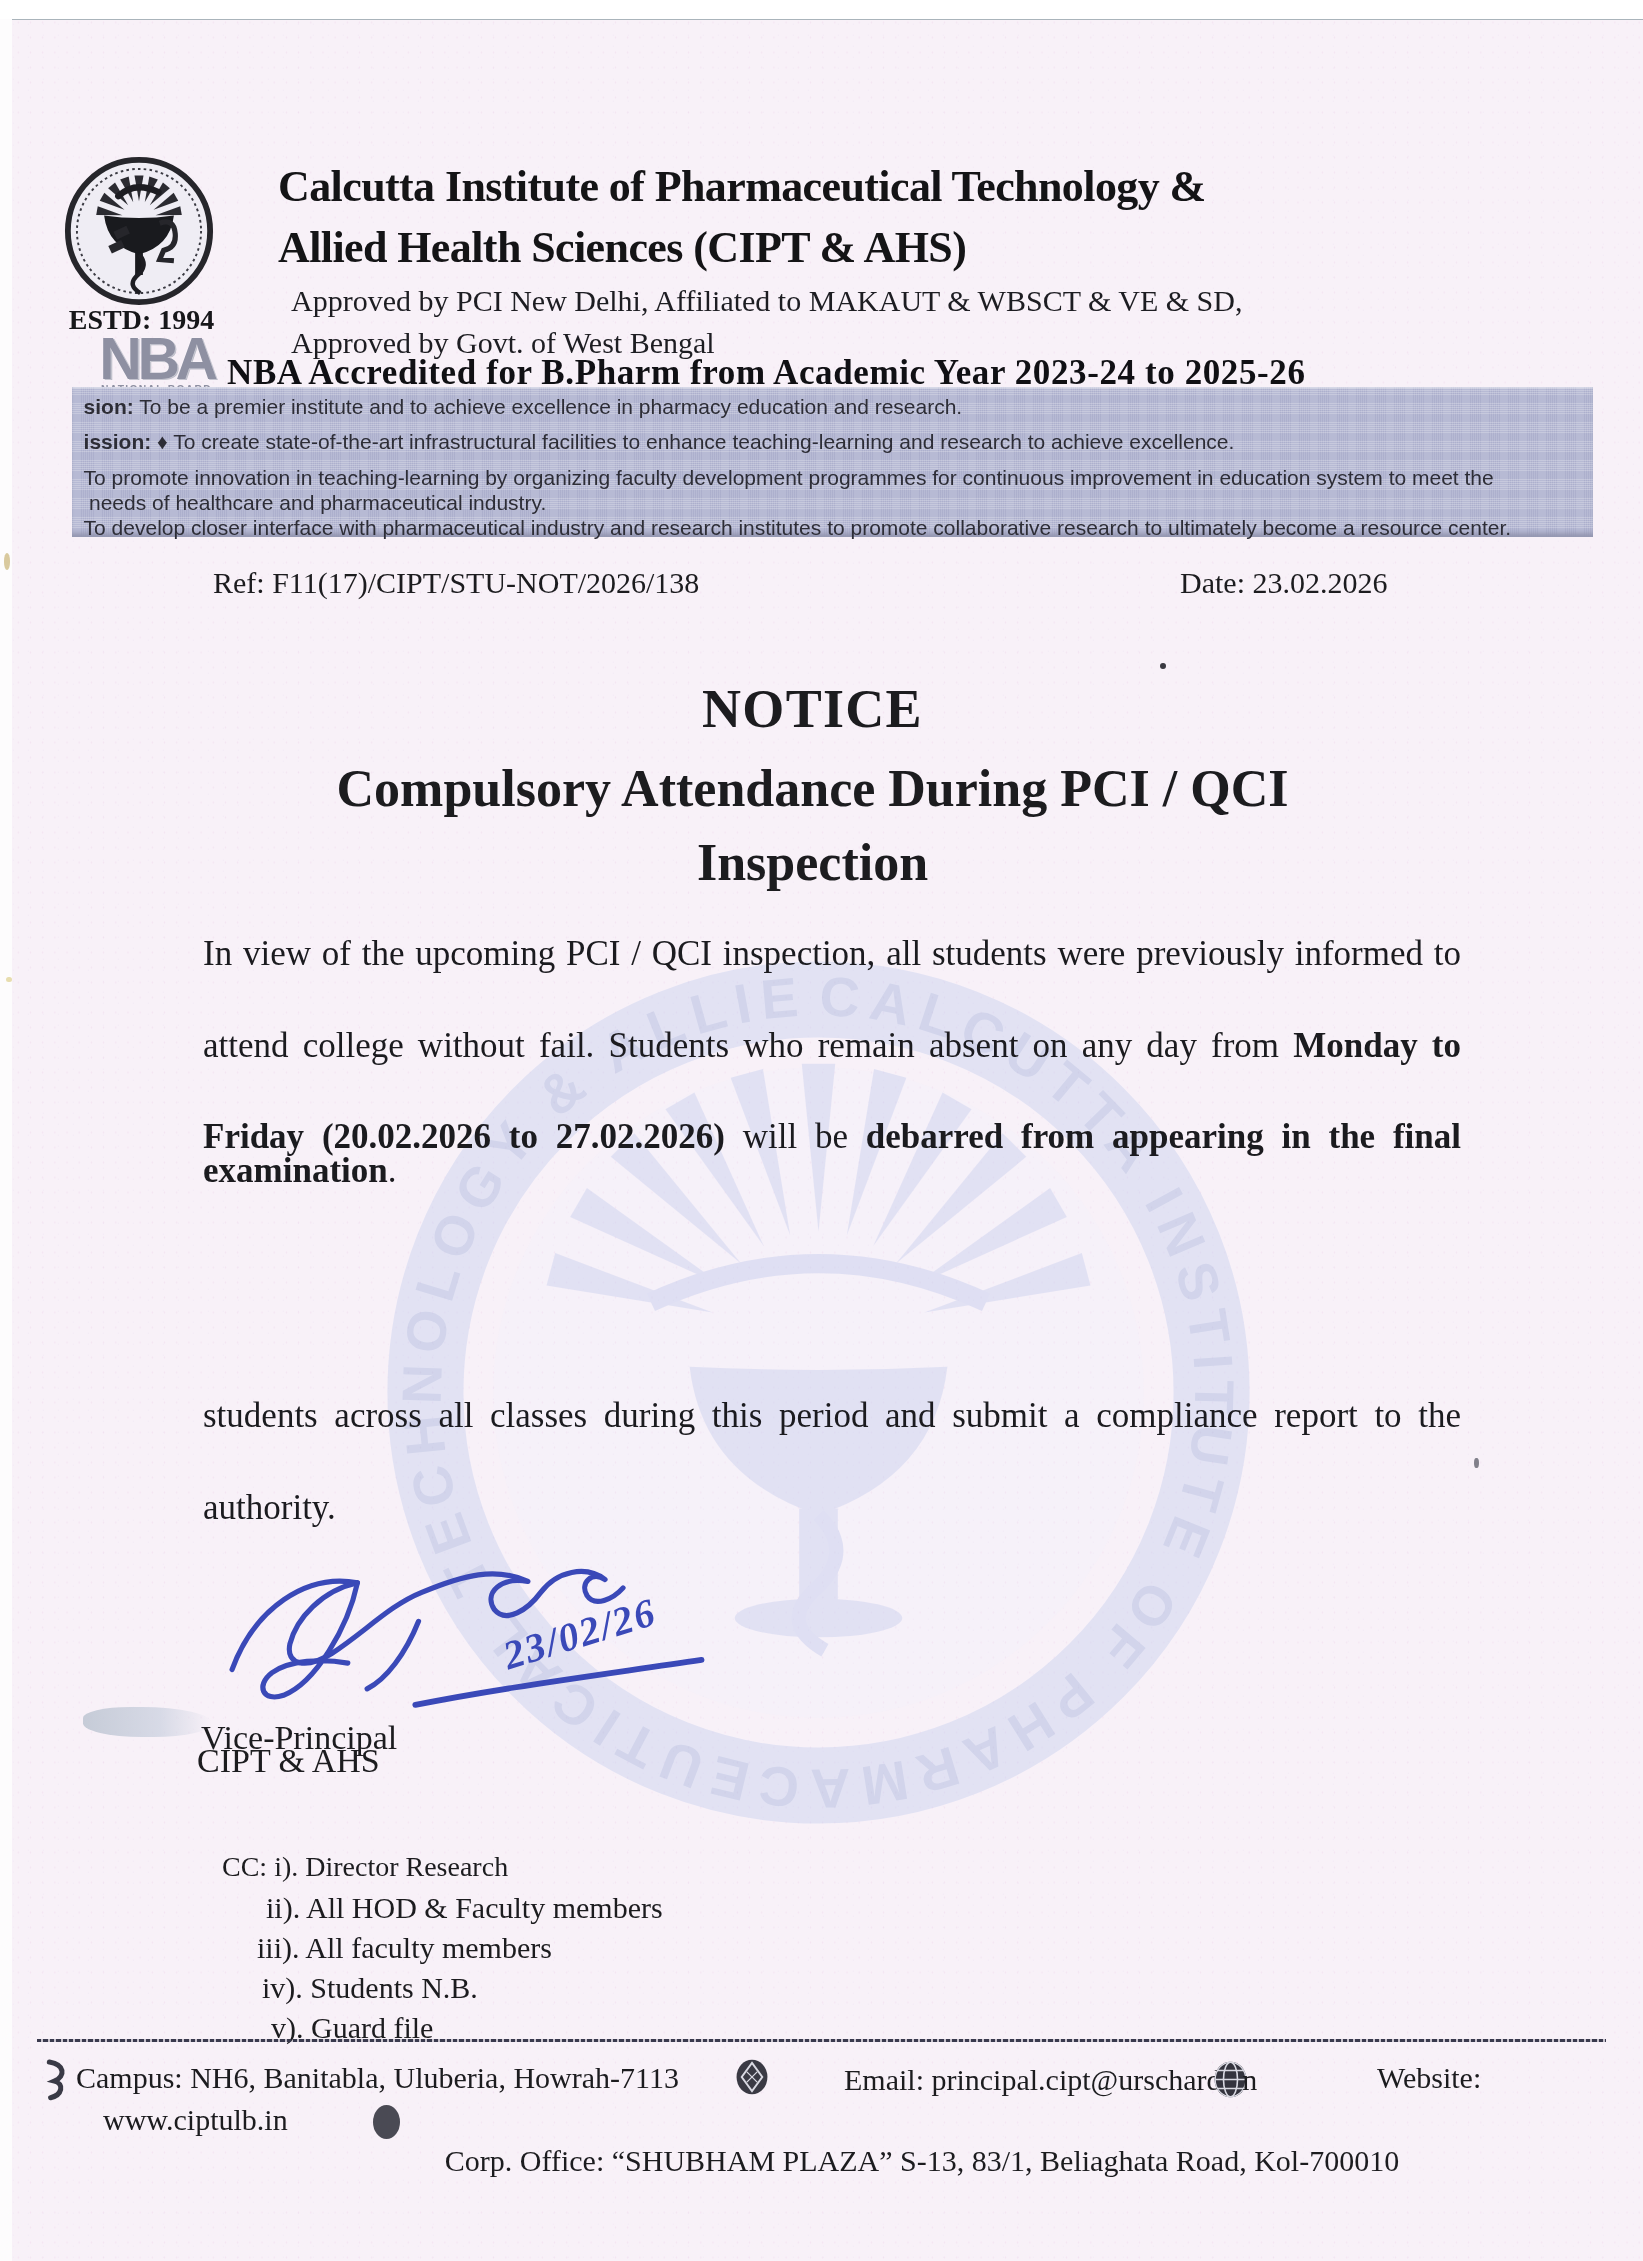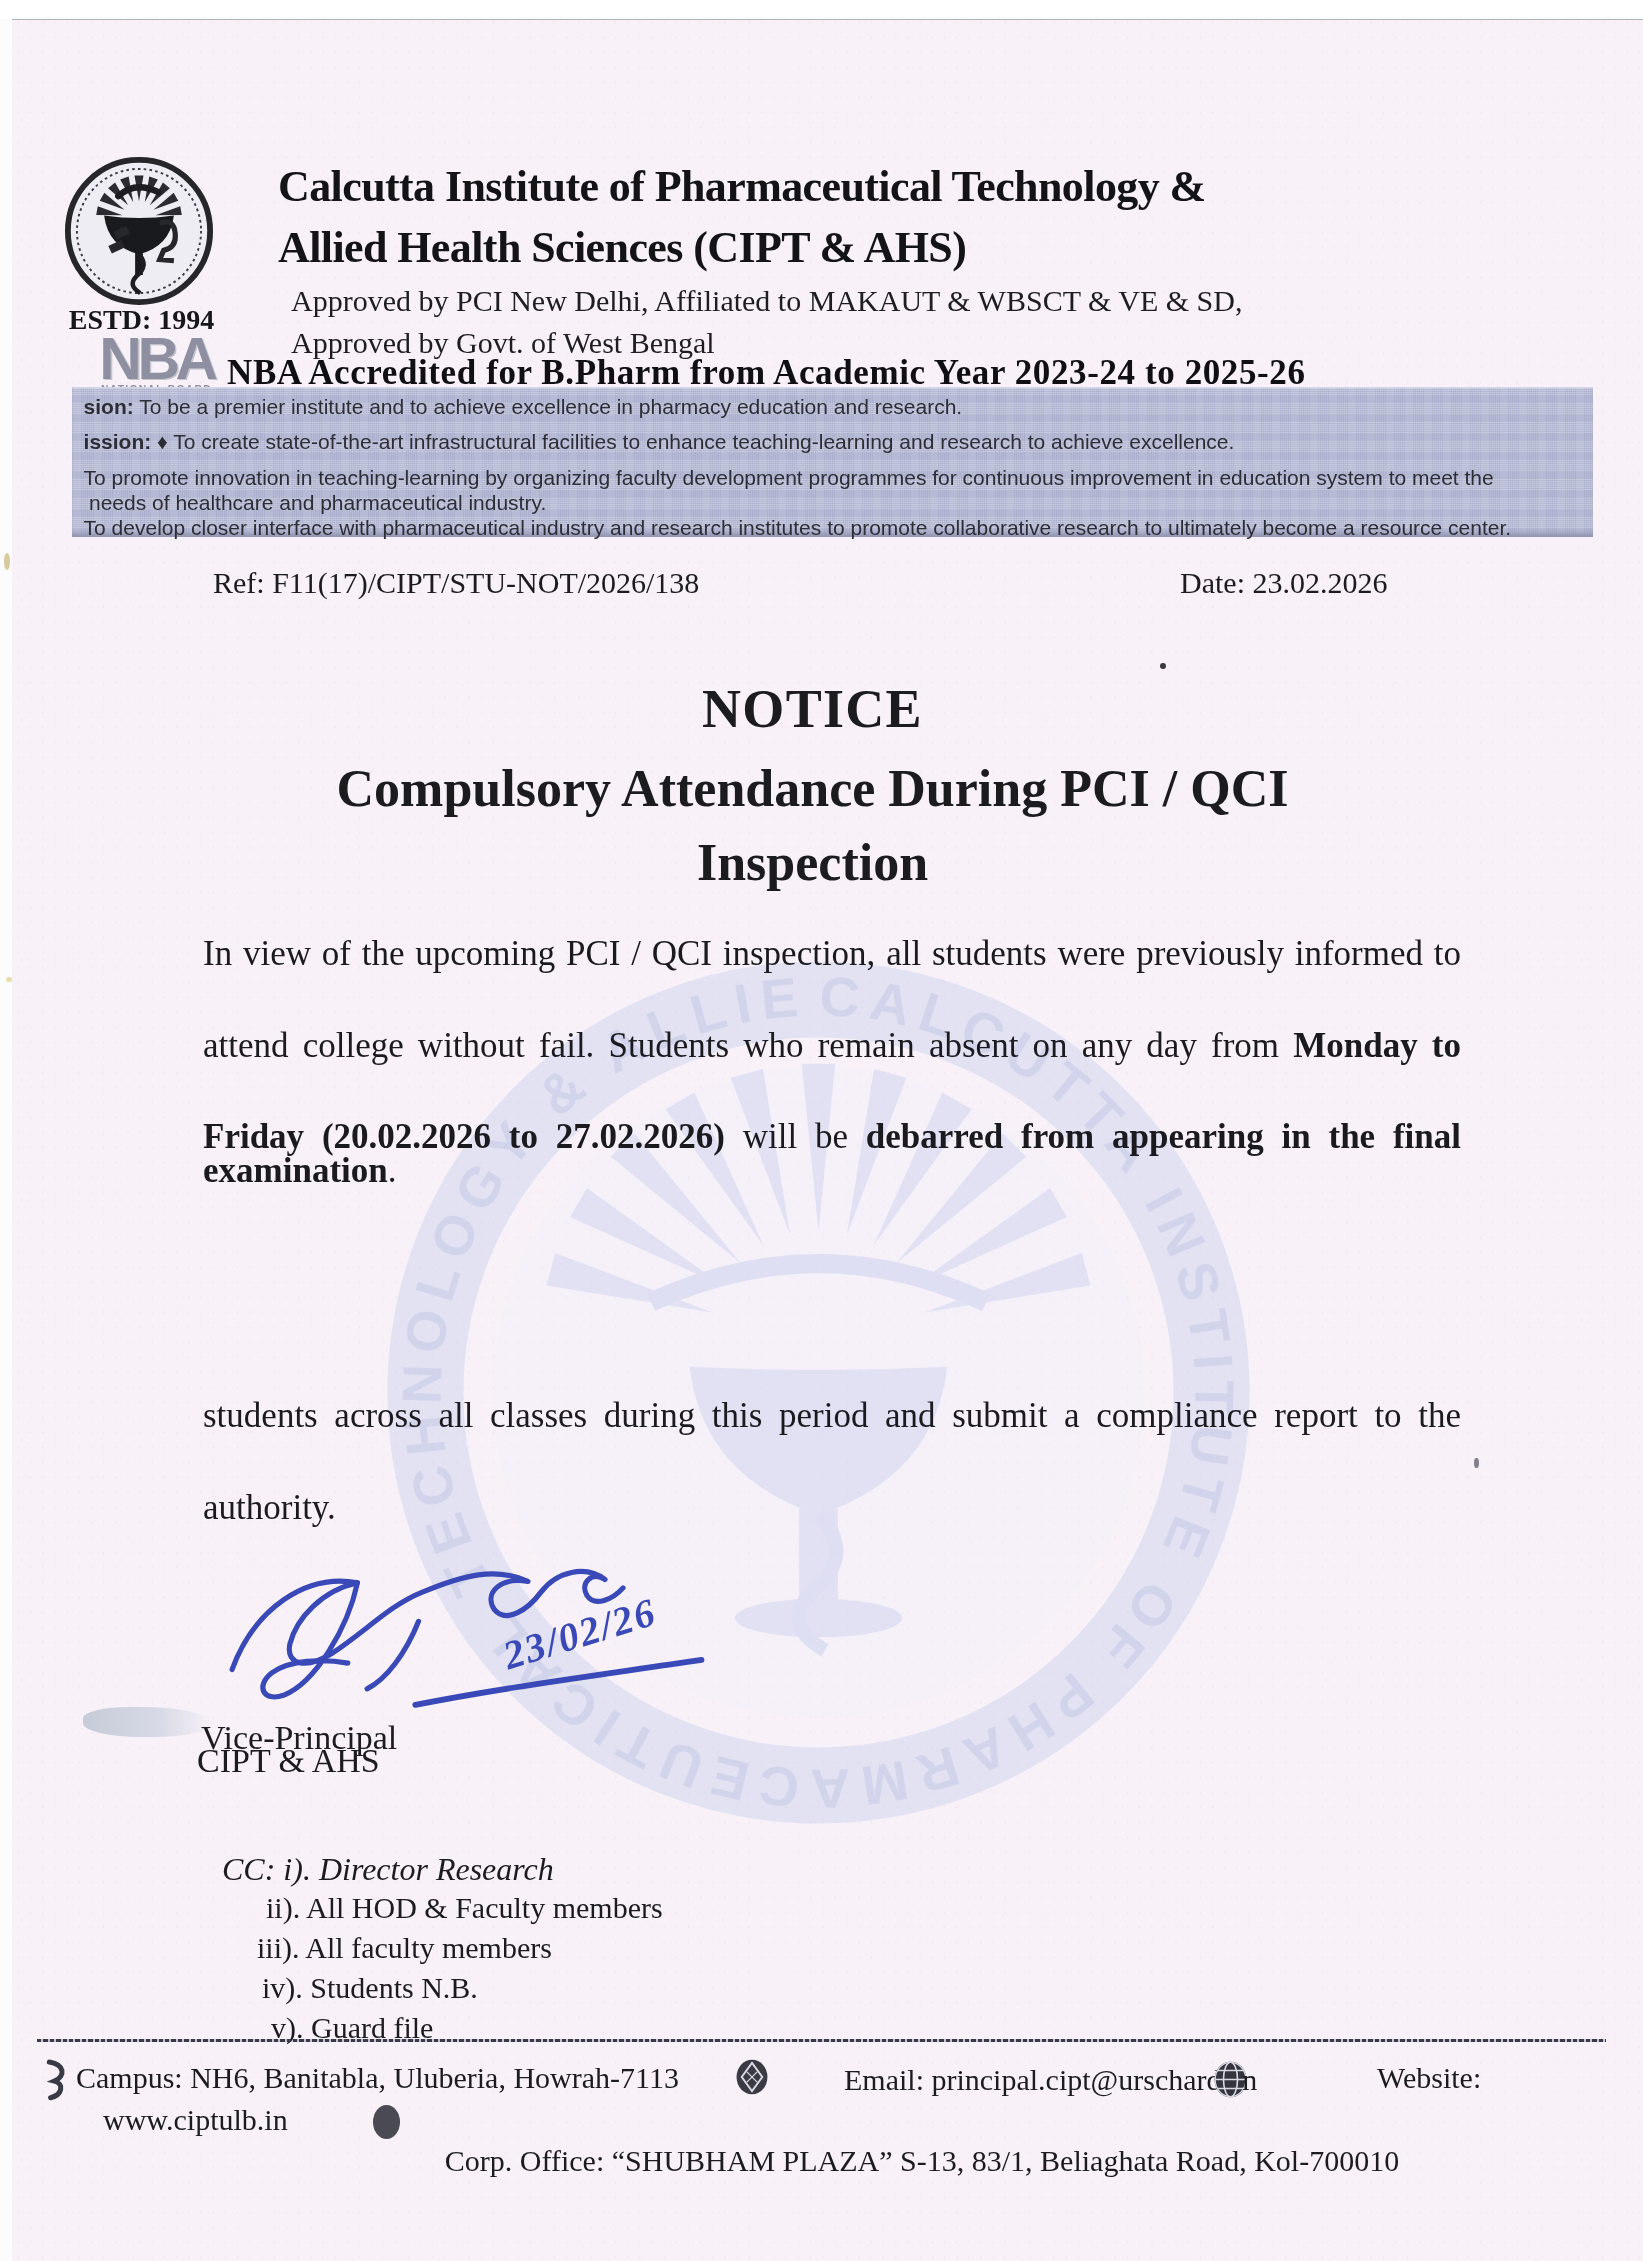--- a/index.html
+++ b/index.html
@@ -43,21 +43,21 @@
   .title2{top:833px;font-size:52px;font-weight:bold;}
   
   .jline{position:absolute;left:203px;width:1258px;font-size:35px;color:#1b1b1f;text-align:justify;text-align-last:justify;white-space:normal;}
   .jline.last{text-align:left;text-align-last:left;}
   
   .sig-date{left:501px;top:1610px;font-size:40px;font-weight:bold;font-style:italic;color:#3a49b8;transform:rotate(-17deg);letter-spacing:1.9px;}
   .vice{left:201px;top:1699px;font-size:34px;margin-top:20px;}
   .org{left:197px;top:1742px;font-size:34px;}
   .smudge{left:83px;top:1707px;width:129px;height:30px;background:linear-gradient(90deg,#b9c2cf,#cfd4e2 60%,transparent);border-radius:40% 60% 50% 50%;opacity:.8;}
   
-  .cc0{left:222px;top:1851px;font-size:32px;font-style:italic;}
+  .cc0{left:222px;top:1851px;font-size:28px;}
   .cc1{left:266px;top:1891px;font-size:30px;}
   .cc2{left:257px;top:1931px;font-size:30px;}
   .cc3{left:262px;top:1971px;font-size:30px;}
   .cc4{left:271px;top:2011px;font-size:30px;}
   
   .rule{left:37px;top:2039px;width:1569px;height:2.6px;
     background:repeating-linear-gradient(90deg,#3a3a4e 0 4.5px, rgba(58,58,78,.25) 4.5px 6.4px);}
   .campus{left:76px;top:2061px;font-size:30px;}
   .email-row{left:844px;top:2061px;font-size:30px;display:flex;align-items:center;}
   .website-label{left:1377px;top:2061px;font-size:30px;}

